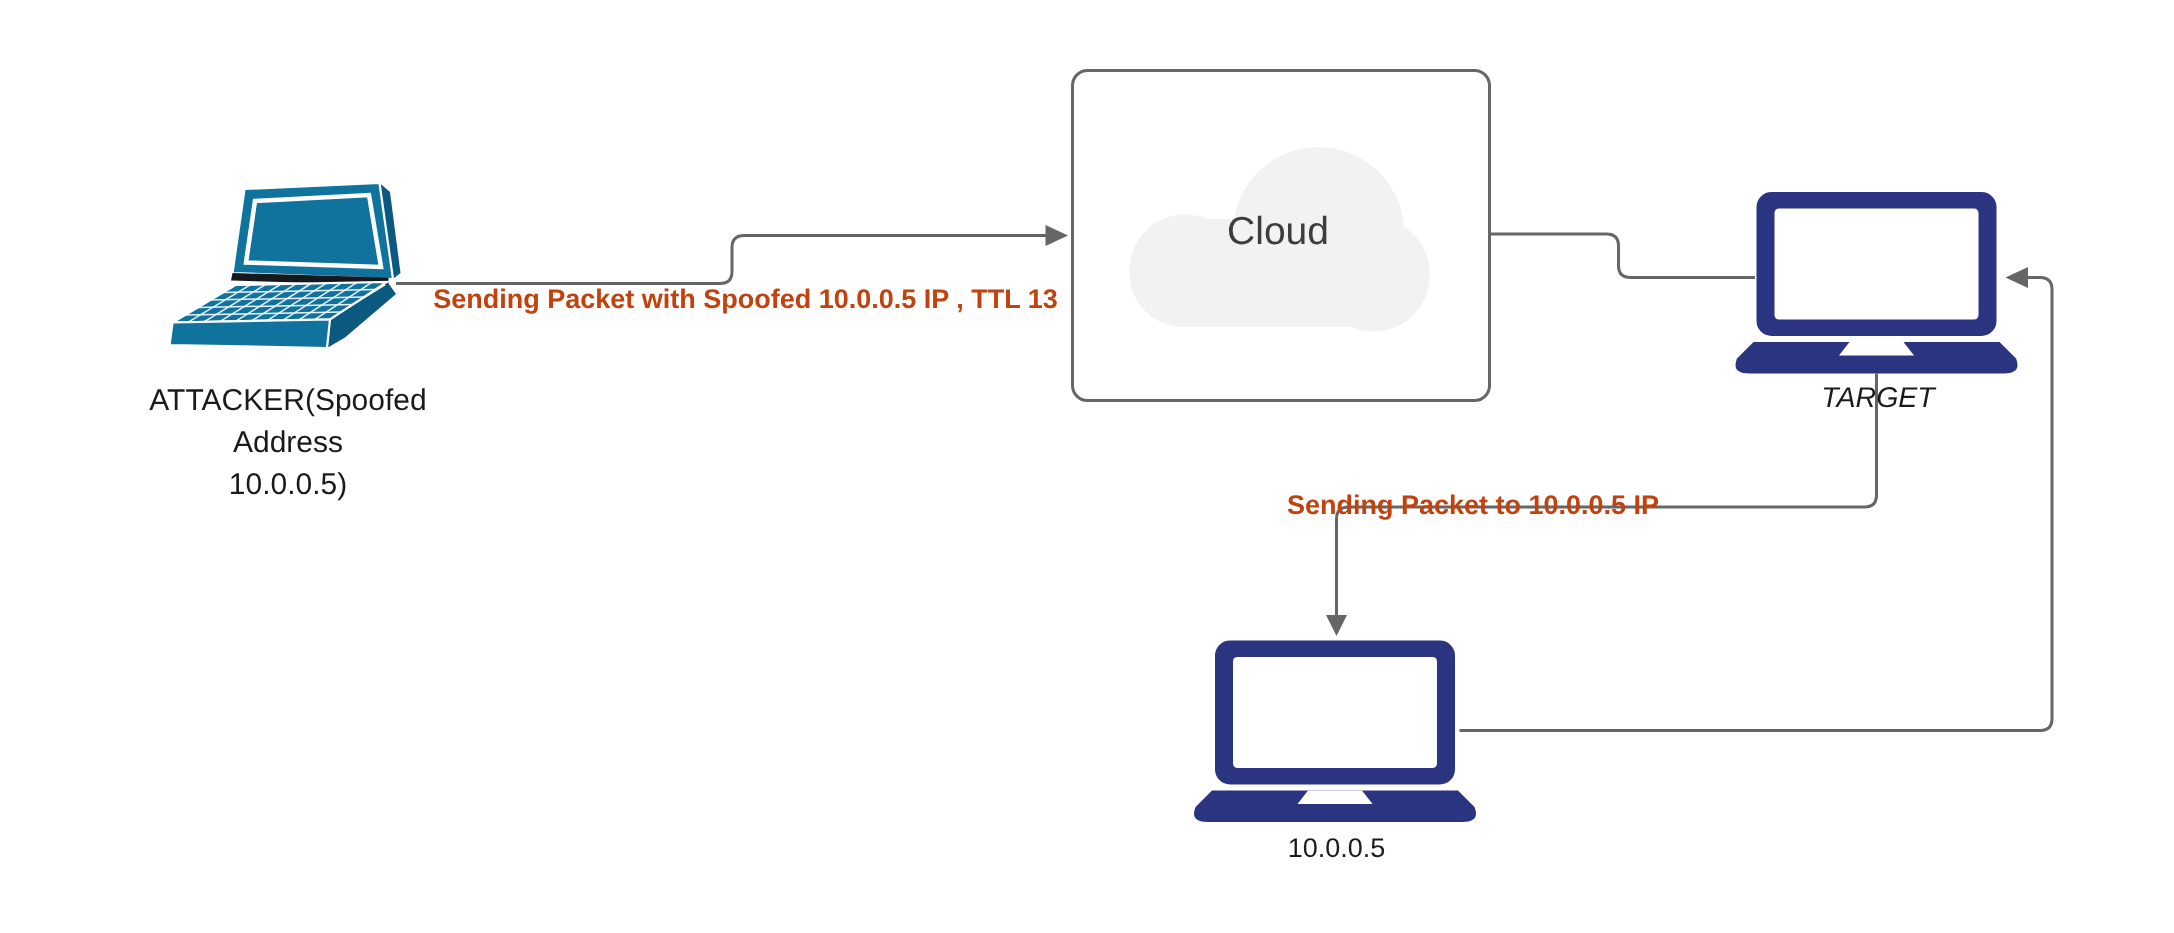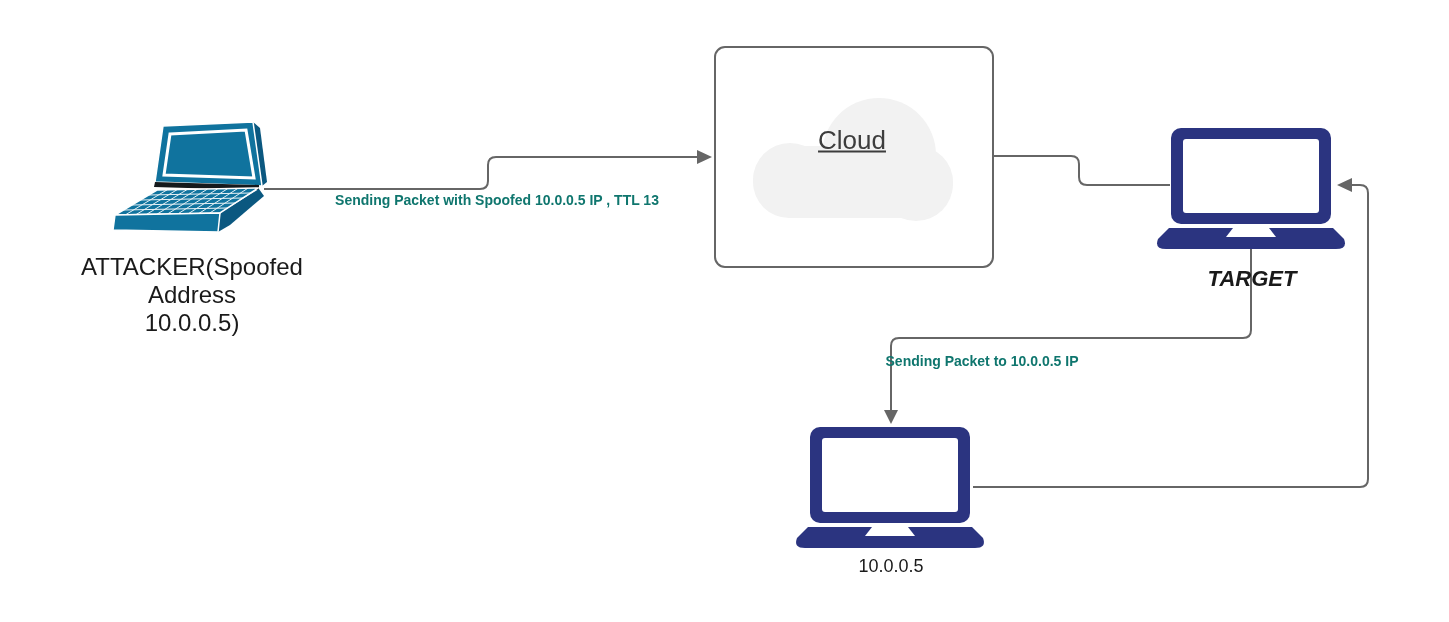--- a/index.html
+++ b/index.html
@@ -12,25 +12,25 @@
   }
   .layer{position:absolute;left:0;top:0;width:1449px;height:622px;}
   .lbl{
     position:absolute;
     transform:translate(-50%,-50%);
     text-align:center;
     color:#1a1a1a;
     white-space:nowrap;
     z-index:5;
   }
-  .node-lbl{font-size:24px;line-height:28px;white-space:pre-line;}
+  .node-lbl{font-size:20px;line-height:28px;white-space:pre-line;}
   .cloud-lbl{font-size:26px;color:#3d3d3d;}
-  .target-lbl{font-size:22px;font-weight:700;font-style:italic;margin-top:13px;}
+  .target-lbl{font-size:19px;font-weight:400;font-style:italic;}
   .host-lbl{font-size:18px;}
-  .edge-lbl{font-size:14px;font-weight:700;color:#0f766e;}
+  .edge-lbl{font-size:18px;font-weight:700;color:#c2410c;}
 </style>
 </head>
 <body>
 
 <div class="canvas">
 
   <svg class="layer" viewBox="0 0 1449 622">
 
     <g>
       <rect x="715" y="47" width="278" height="220" rx="10" fill="#ffffff" stroke-width="2" stroke="#666666"></rect>
@@ -97,20 +97,20 @@
       <rect x="16" y="0" width="160" height="96" rx="10" fill="#2B3480"></rect>
       <rect x="28" y="11" width="136" height="74" rx="3" fill="#ffffff"></rect>
       <path d="M14,100 L178,100 L189,111 Q193,121 181,121 L11,121 Q-1,121 3,111 Z" fill="#2B3480"></path>
       <path d="M78,100 L114,100 L121,109 L71,109 Z" fill="#ffffff"></path>
     </g>
   </svg>
 
   <div class="lbl node-lbl" style="left:192px;  top:295px;">ATTACKER(Spoofed
 Address
 10.0.0.5)</div>
-  <div class="lbl cloud-lbl" style="left:852px;  top:140px;text-decoration:underline;">Cloud</div>
+  <div class="lbl cloud-lbl" style="left:852px;  top:154px;">Cloud</div>
   <div class="lbl target-lbl" style="left:1252px; top:266px;">TARGET</div>
   <div class="lbl host-lbl" style="left:891px;  top:566px;text-align:right;">10.0.0.5</div>
 
   <div class="lbl edge-lbl" style="left:497px;  top:200px;">Sending Packet with Spoofed 10.0.0.5 IP , TTL 13</div>
-  <div class="lbl edge-lbl" style="left:982px;  top:337px;margin-top:24px;">Sending Packet to 10.0.0.5 IP</div>
+  <div class="lbl edge-lbl" style="left:982px;  top:337px;">Sending Packet to 10.0.0.5 IP</div>
 
 </div>
 
 </body></html>

